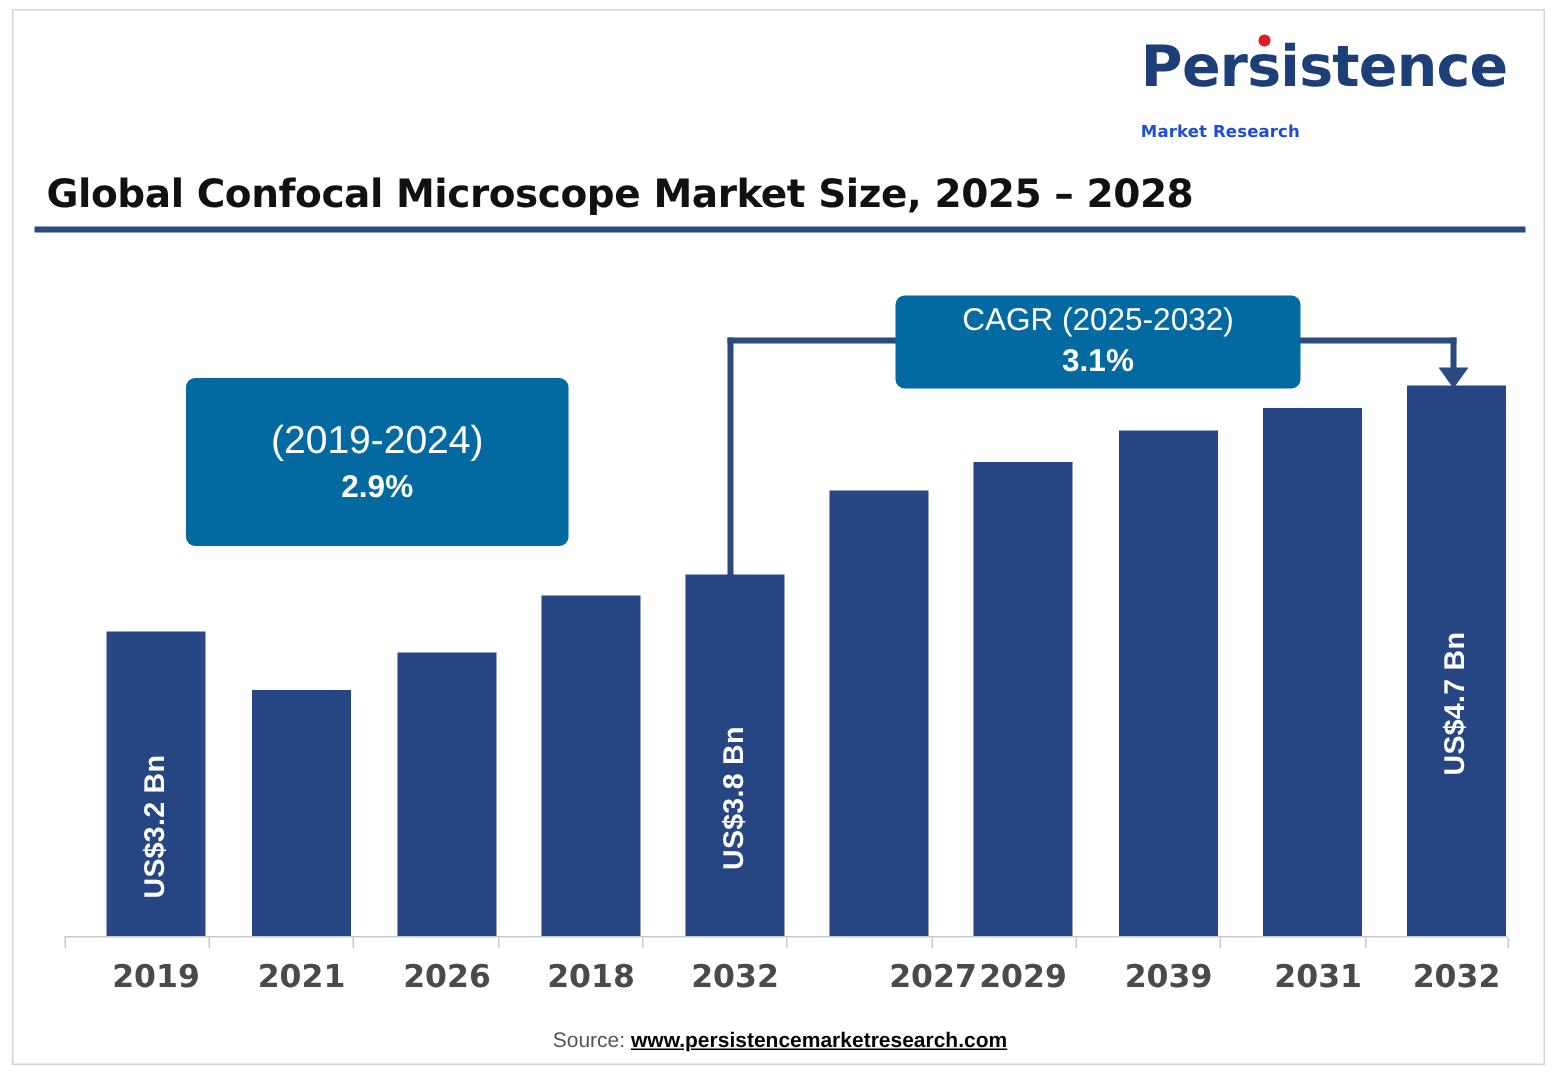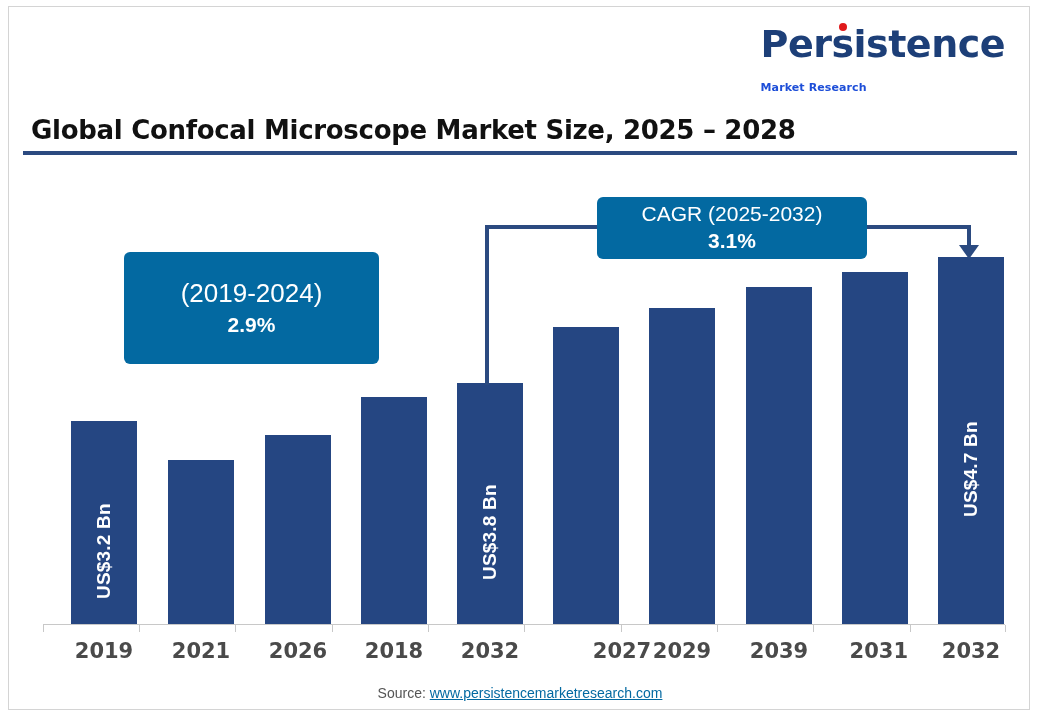--- a/index.html
+++ b/index.html
@@ -210,22 +210,23 @@
   #footer {
     position: absolute;
     left: 0;
     top: 678px;
     width: 1022px;
     text-align: center;
     font-size: 14px;
     color: #555555;
   }
   #footer a {
-    color: #0369a1;
+    color: #000000;
     text-decoration: underline;
+    font-weight: bold;
   }
 </style>
 </head>
 <body>
 
 <div id="card">
 
   <div id="logo">
     <div id="logo-word">
       <span>Persistence</span>

